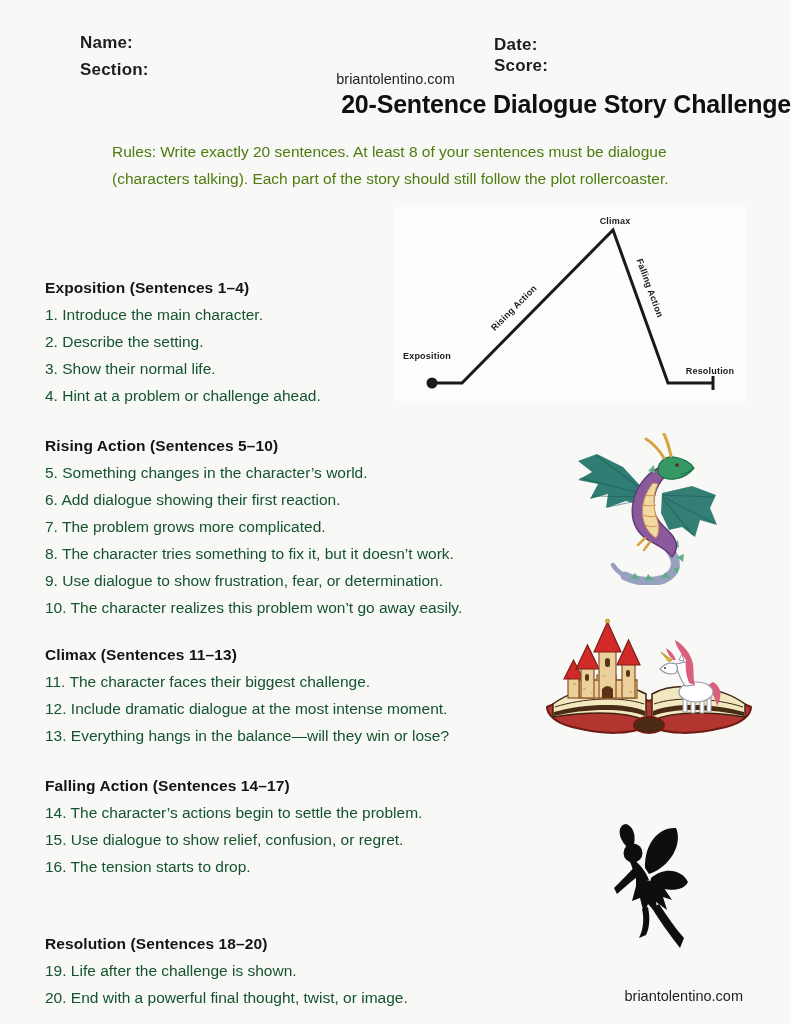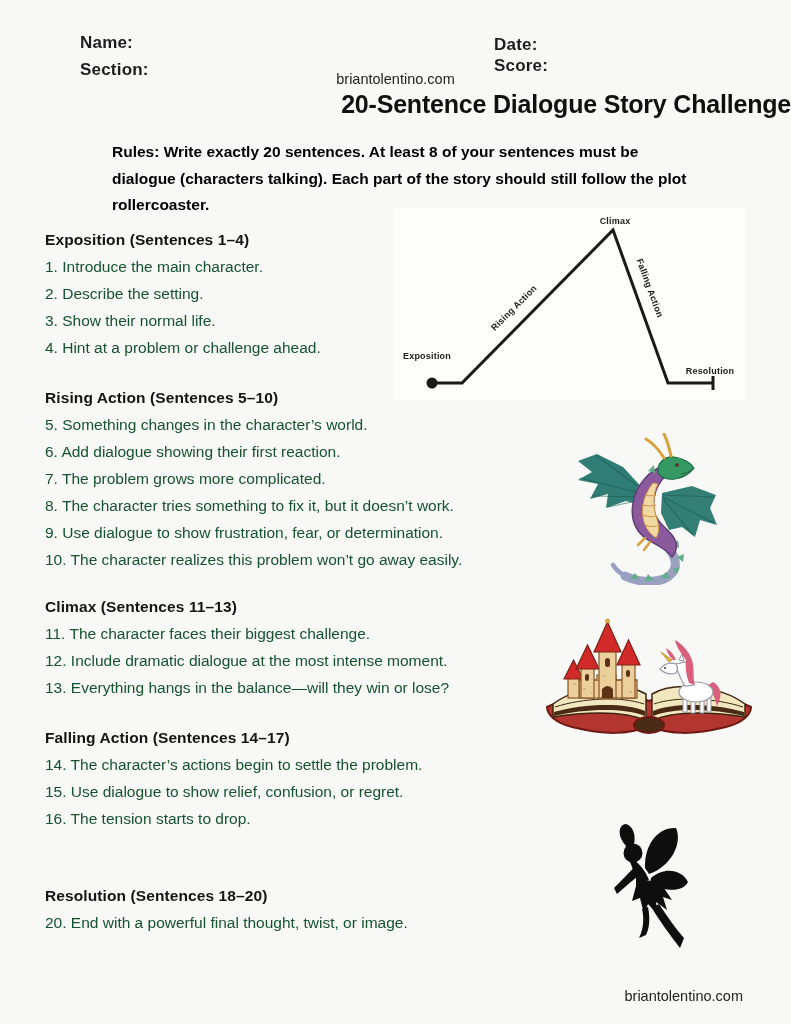--- a/index.html
+++ b/index.html
@@ -17,28 +17,28 @@
   .site-top {
     position:absolute; left:0; right:0; top:71px;
     text-align:center; font-size:14.5px; font-weight:400; color:#222;
   }
   .title {
     position:absolute; left:0; right:0; top:90px;
     text-align:right; font-size:25px; font-weight:700; letter-spacing:-0.2px; color:#101010;
   }
   .rules {
     position:absolute; left:112px; top:139px; width:575px;
-    font-size:15.5px; line-height:26.5px; font-weight:700; color:#000000;
+    font-size:15.5px; line-height:26.5px; font-weight:400; color:#4d7c0f;
   }
   .diagram-box {
     position:absolute; left:394px; top:207px; width:351px; height:194px;
     background:#fdfdfc;
   }
   .diagram-label { font:700 9px "Liberation Sans", sans-serif; fill:#1b1b1b; letter-spacing:.2px; }
-  .section { position:absolute; left:45px; width:500px; }
+  .section { position:absolute; left:45px; width:500px;margin-top:48px; }
   .sec-heading { font-size:15.5px; font-weight:700; line-height:27px; color:#141414; letter-spacing:.1px; }
   .sec-item { font-size:15.5px; font-weight:400; line-height:27px; color:#14532d; white-space:nowrap; }
   .illus { position:absolute; }
   .site-bottom {
     position:absolute; right:48px; top:988px;
     font-size:14.5px; font-weight:400; color:#222; text-align:right;
   }
 </style>
 </head>
 <body>
@@ -94,20 +94,21 @@
 
   <div class="section" style="top:724px;">
     <div class="sec-heading">Falling Action (Sentences 14–17)</div>
     <div class="sec-item">14. The character’s actions begin to settle the problem.</div>
     <div class="sec-item">15. Use dialogue to show relief, confusion, or regret.</div>
     <div class="sec-item">16. The tension starts to drop.</div>
   </div>
 
   <div class="section" style="top:882px;">
     <div class="sec-heading">Resolution (Sentences 18–20)</div>
+    <div class="sec-item">19. Life after the challenge is shown.</div>
     <div class="sec-item">20. End with a powerful final thought, twist, or image.</div>
   </div>
 
   <svg class="illus" style="left:565px; top:433px;" width="180" height="152" viewBox="0 0 180 152">
     <path d="M82,60 L58,34 L32,21 L13,28 L27,39 L13,47 L33,51 L25,66 L43,61 L41,75 L61,68 L80,73 Z" fill="#2f7d74"></path>
     <path d="M82,60 L32,23 M82,62 L15,45 M82,64 L27,63 M81,66 L43,74" stroke="#1c564f" stroke-width="1.2" fill="none" opacity="0.55"></path>
     <path d="M97,60 L127,53 L151,62 L145,75 L152,92 L135,87 L130,104 L117,94 L104,97 L96,80 Z" fill="#337f76"></path>
     <path d="M98,62 L149,64 M98,64 L149,90 M98,66 L128,102" stroke="#1c564f" stroke-width="1.2" fill="none" opacity="0.55"></path>
     <path d="M104,116 C114,128 112,140 99,146 C88,150 72,149 60,143" fill="none" stroke="#98a1c0" stroke-width="9" stroke-linecap="round"></path>
     <path d="M62,144 C56,141 51,137 48,132" fill="none" stroke="#98a1c0" stroke-width="4.5" stroke-linecap="round"></path>

